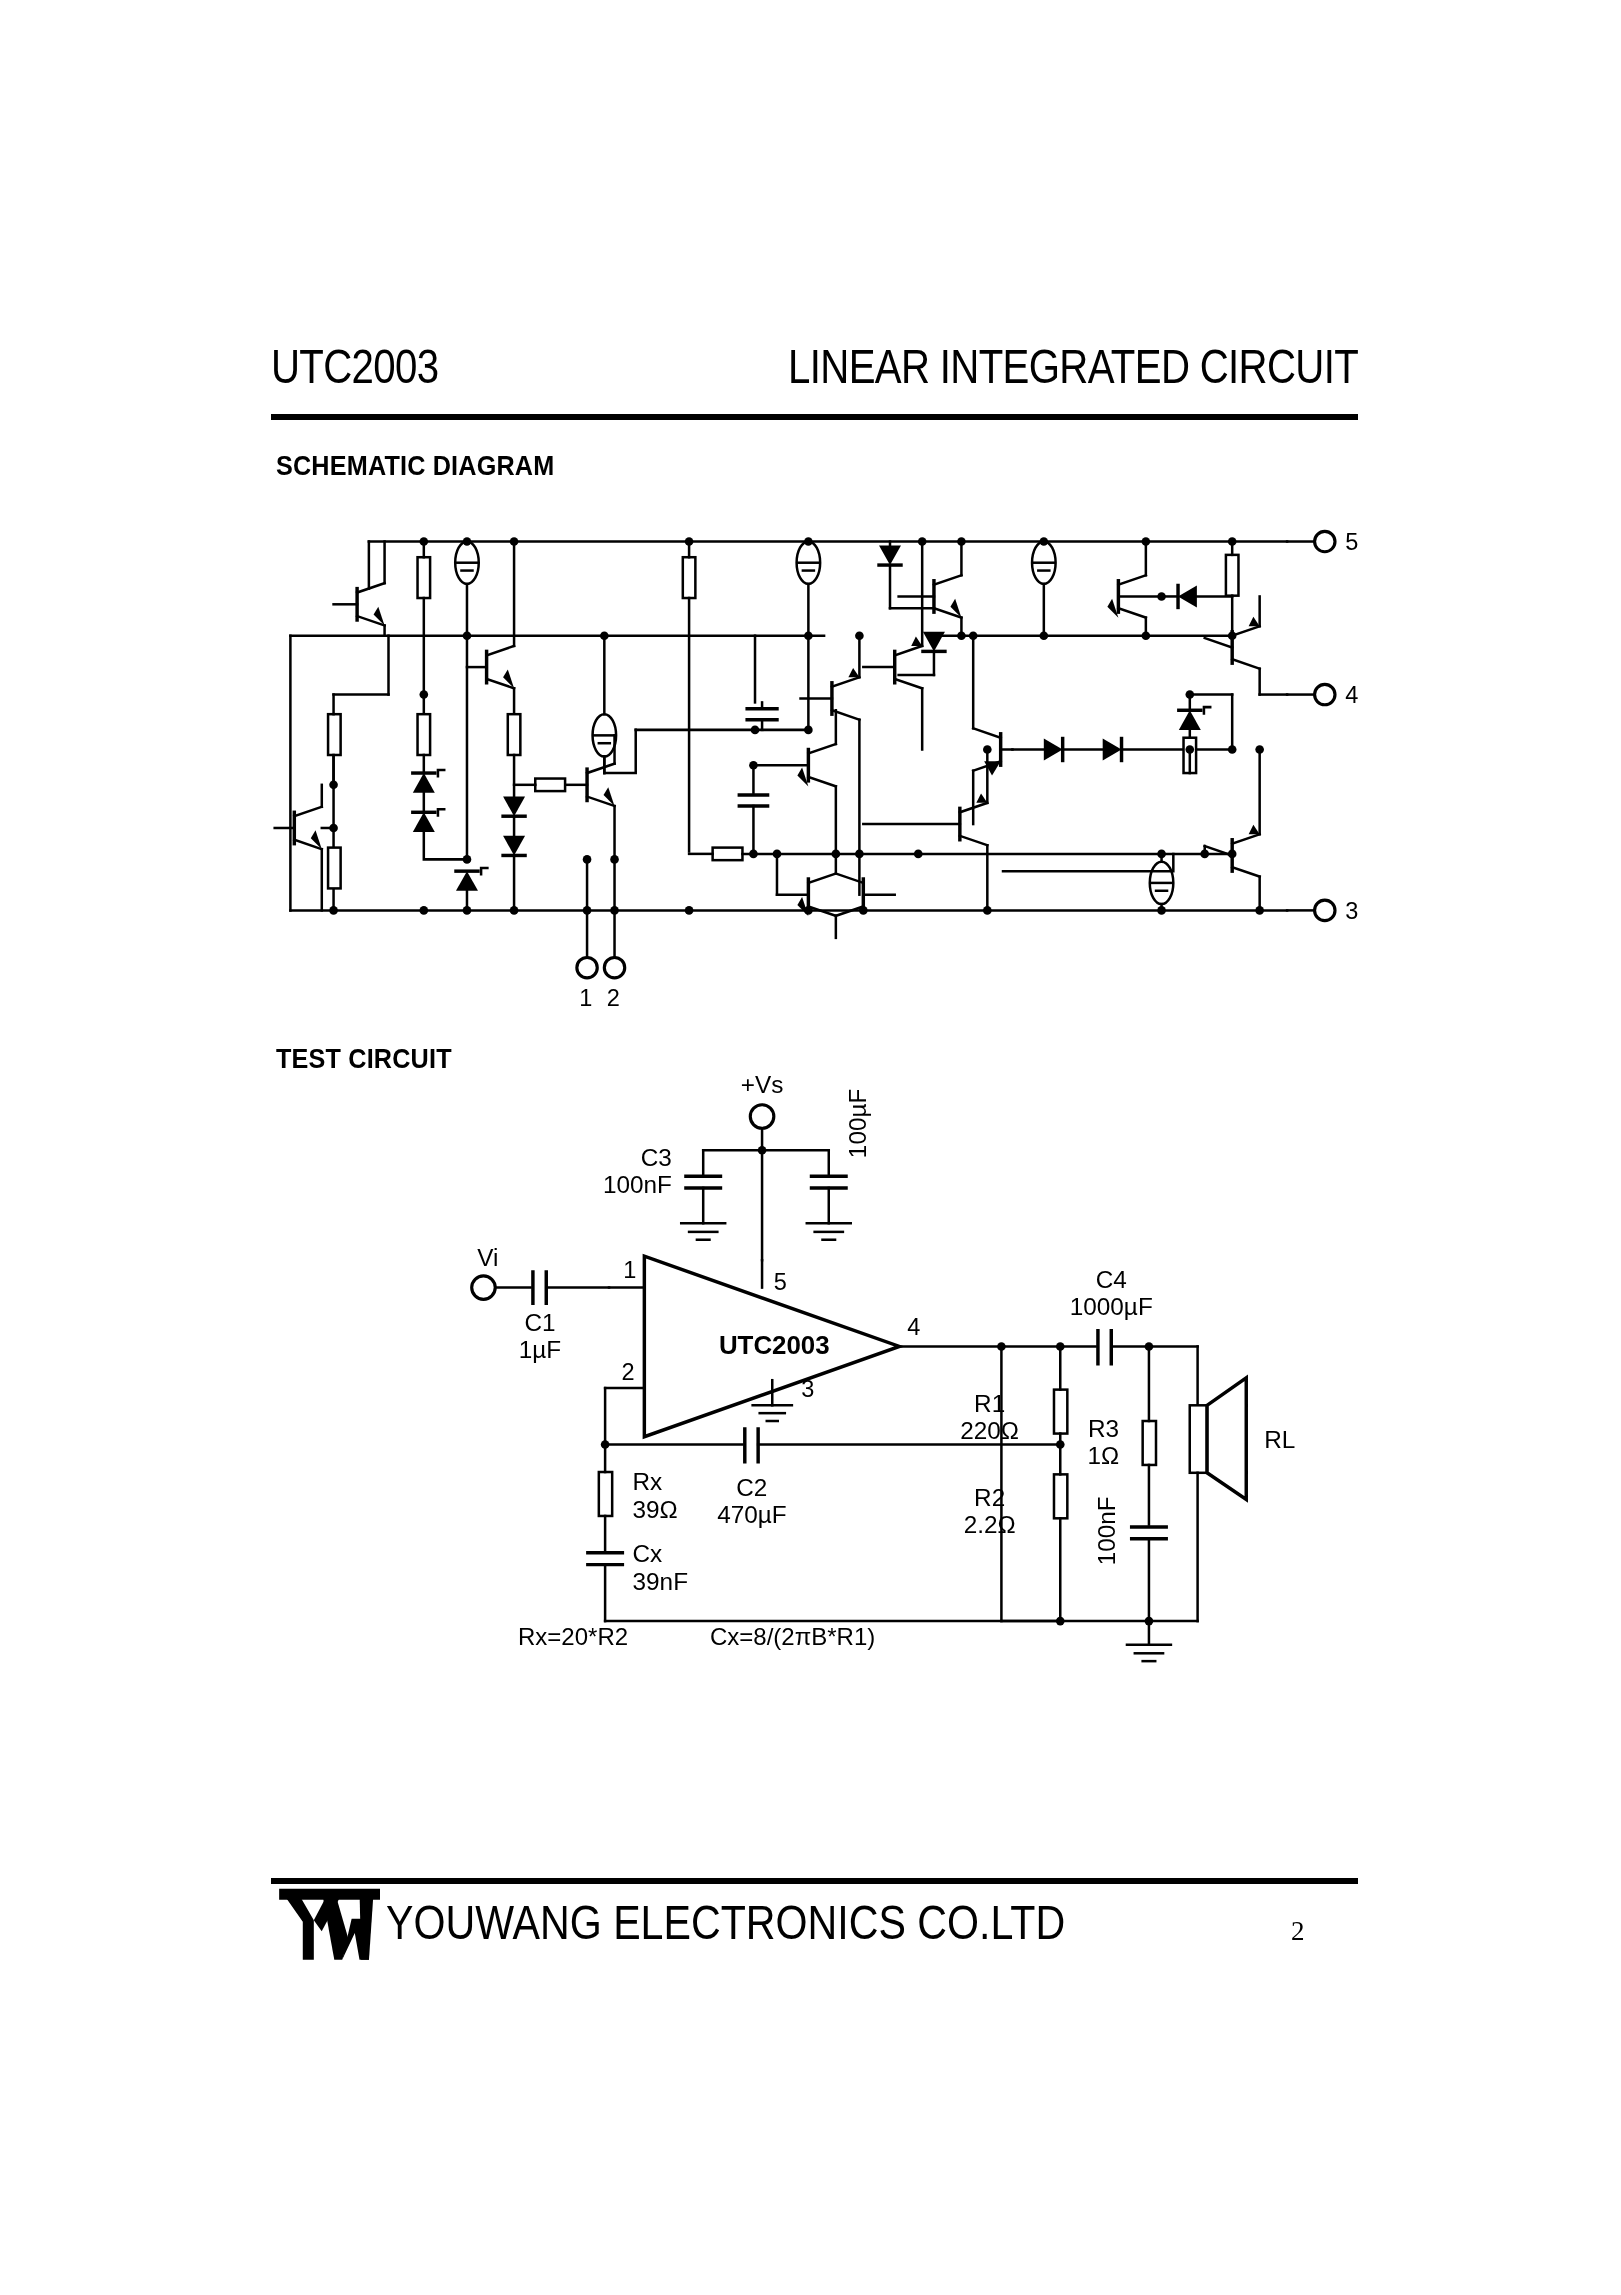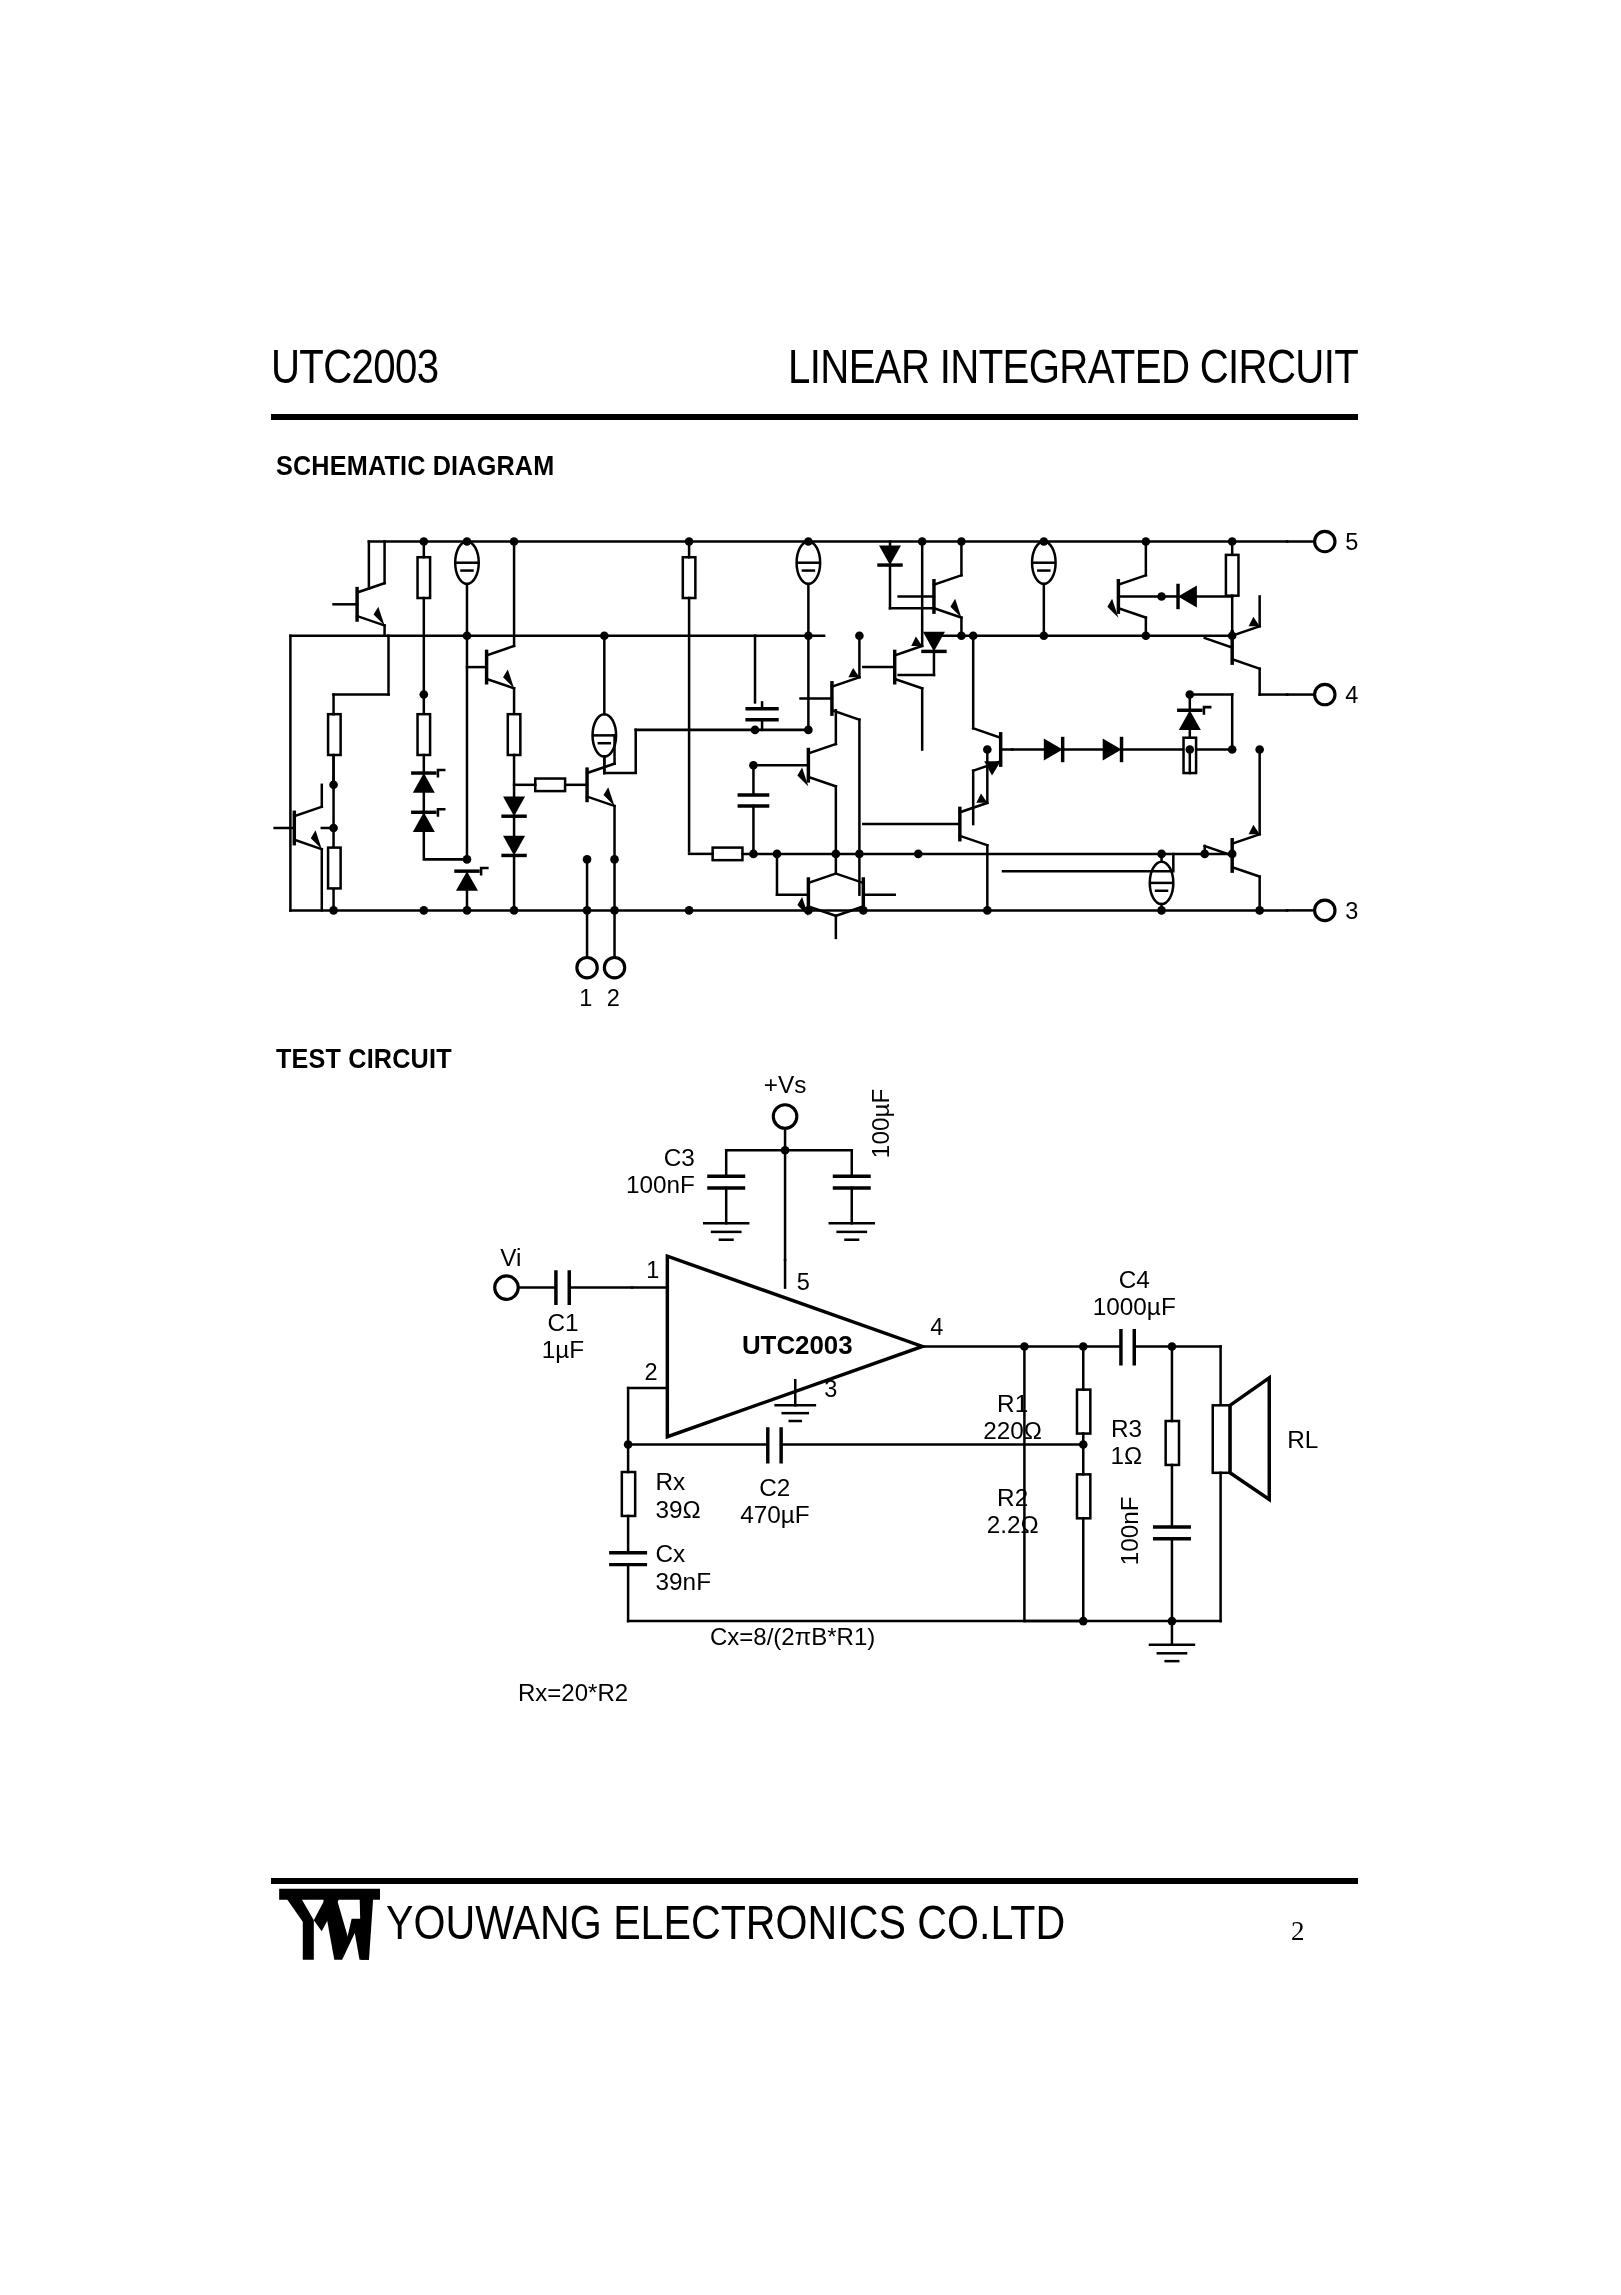--- a/index.html
+++ b/index.html
@@ -74,21 +74,21 @@
   .drawing {
     position: absolute;
   }
   #schematic-drawing {
     left: 259px;
     top: 514px;
     width: 1138px;
     height: 471px;
   }
   #testcircuit-drawing {
-    left: 428px;
+    left: 405px;
     top: 1060px;
     width: 926px;
     height: 620px;
   }
   svg { display: block; overflow: visible; }
   .wire   { stroke: #000; stroke-width: 3.2; fill: none; stroke-linecap: square; }
   .wirew  { stroke: #000; stroke-width: 4.4; fill: none; stroke-linecap: square; }
   .comp   { stroke: #000; stroke-width: 3.2; fill: #fff; }
   .solid  { fill: #000; stroke: none; }
   .term   { stroke: #000; stroke-width: 4; fill: #fff; }
@@ -107,21 +107,21 @@
     font-size: 33px;
     font-weight: bold;
     fill: #000;
   }
   .formula {
     position: absolute;
     font-family: "Liberation Sans", sans-serif;
     font-size: 24px;
     white-space: nowrap;
   }
-  #formula-rx { left: 518px; top: 1679px; }
+  #formula-rx { left: 518px; top: 1623px; }
   #formula-cx { left: 710px; top: 1623px; }
 
   
   .footer-rule {
     position: absolute;
     left: 271px;
     top: 1878px;
     width: 1087px;
     height: 5.5px;
     background: #000000;

